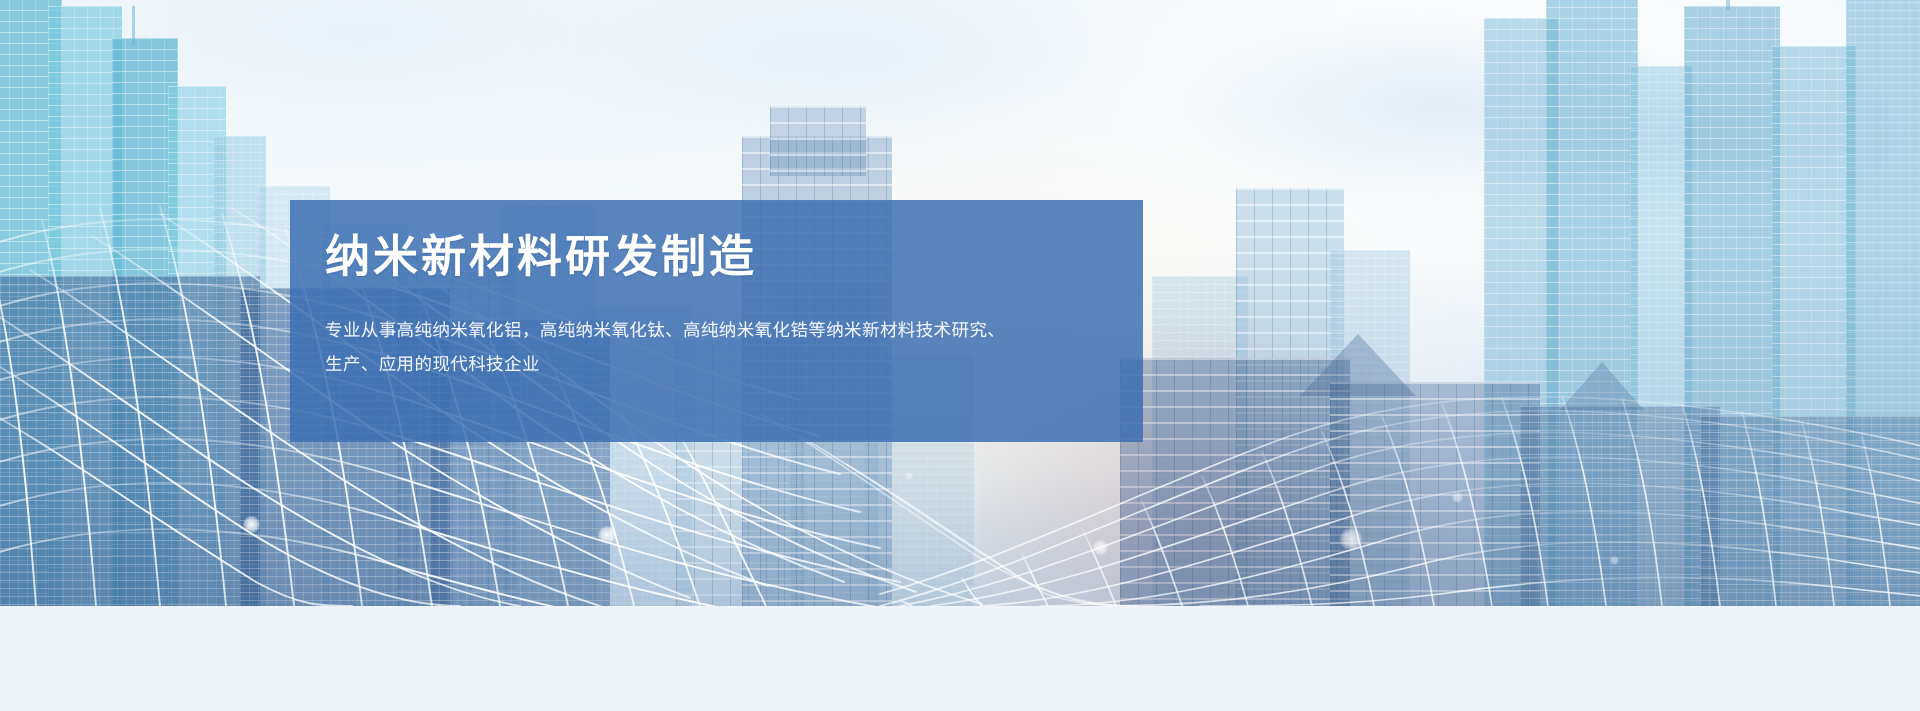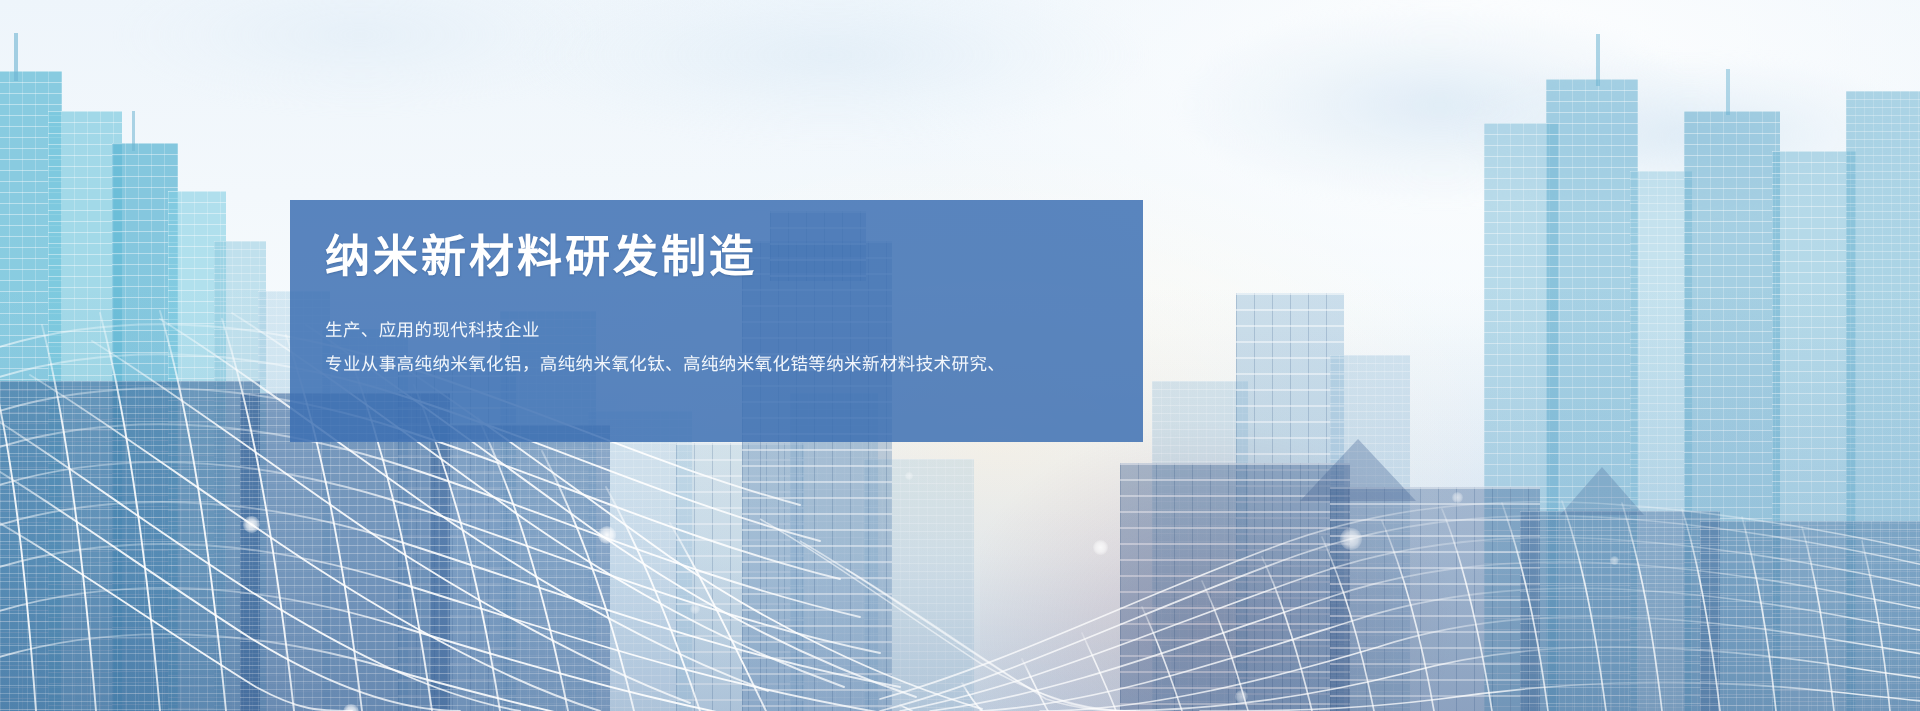--- a/index.html
+++ b/index.html
@@ -7,21 +7,21 @@
   html, body {
     width:1920px; height:711px;
     overflow:hidden;
     font-family:"Liberation Sans","DejaVu Sans",sans-serif;
     background:#eef4fa;
   }
 
   
   .banner {
     position:relative;
-    width:1920px; height:711px;
+    width:1920px; height:606px;
     overflow:hidden;
     background:#e9f2f9;
   }
 
   
   .sky {
     position:absolute; inset:0;
     background:
       radial-gradient(ellipse 700px 420px at 52% 62%, rgba(255,248,235,0.95) 0%, rgba(255,250,240,0.45) 38%, rgba(255,255,255,0) 70%),
       radial-gradient(ellipse 1100px 520px at 78% 10%, rgba(255,255,255,0.9) 0%, rgba(241,248,253,0.3) 55%, rgba(255,255,255,0) 100%),
@@ -284,19 +284,19 @@
   <div class="bokeh" style="left:1452px;top:492px;width:11px;height:11px;opacity:.6;"></div>
   <div class="bokeh" style="left:1610px;top:556px;width:9px;height:9px;opacity:.55;"></div>
   <div class="bokeh" style="left:690px;top:604px;width:10px;height:10px;opacity:.5;"></div>
   <div class="bokeh" style="left:1235px;top:690px;width:13px;height:13px;opacity:.55;"></div>
   <div class="bokeh" style="left:905px;top:472px;width:8px;height:8px;opacity:.45;"></div>
 
   <div class="panel">
     <div class="panel-inner">
       <h1 class="hero-title">纳米新材料研发制造</h1>
       <p class="hero-sub">
+        <span class="ln">专业从事高纯纳米氧化铝，高纯纳米氧化钛、高纯纳米氧化锆等纳米新材料技术研究、</span>
         <span class="ln">生产、应用的现代科技企业</span>
-        <span class="ln">专业从事高纯纳米氧化铝，高纯纳米氧化钛、高纯纳米氧化锆等纳米新材料技术研究、</span>
       </p>
     </div>
   </div>
 
 </div>
 
 </body></html>

